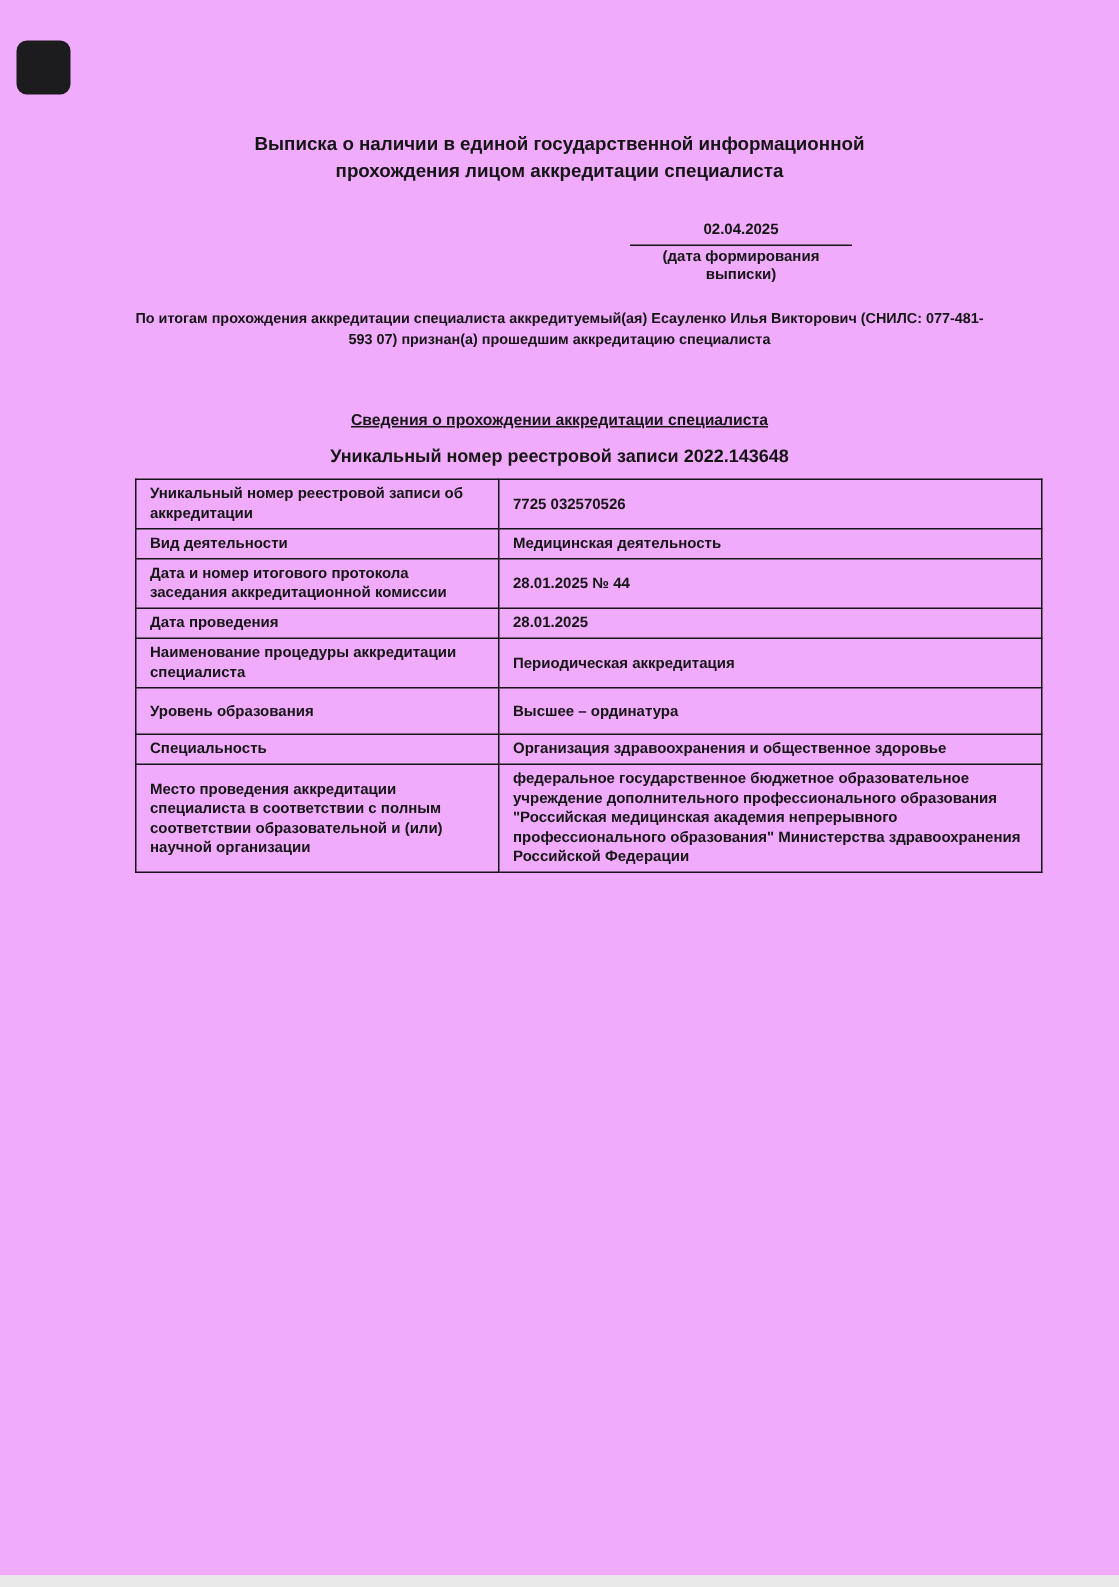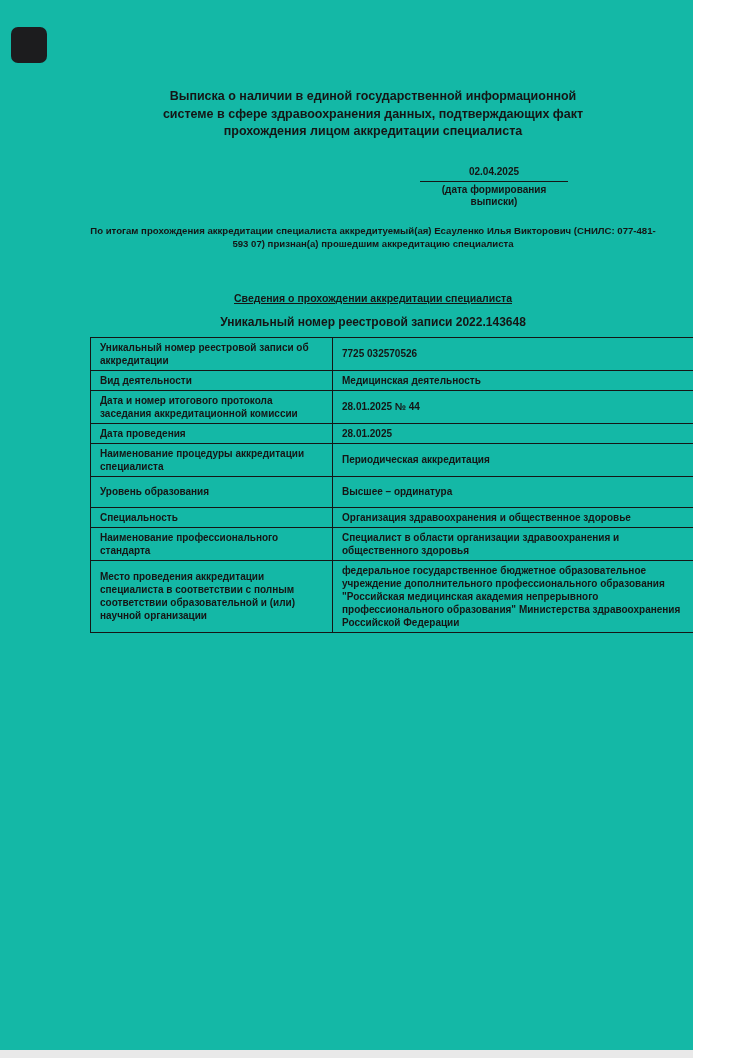--- a/index.html
+++ b/index.html
@@ -1,21 +1,21 @@
 <!DOCTYPE html>
 <html><head>
 <meta charset="utf-8">
 <style>
   html, body { margin: 0; padding: 0; }
   body { background: #ffffff; }
   .page {
     position: relative;
-    width: 693px;
+    width: 746px;
     height: 1058px;
-    background: #14b8a6;
+    background: #f0abfc;
     overflow: hidden;
     font-family: "Liberation Sans", sans-serif;
     font-weight: 700;
     color: #151515;
   }
   .corner-icon {
     position: absolute;
     left: 11px;
     top: 27px;
     width: 36px;
@@ -109,21 +109,20 @@
 <body>
 
 <div class="page">
 
   <div class="corner-icon"></div>
 
   <div class="content">
 
     <div class="doc-title">
       <div>Выписка о наличии в единой государственной информационной</div>
-      <div>системе в сфере здравоохранения данных, подтверждающих факт</div>
       <div>прохождения лицом аккредитации специалиста</div>
     </div>
 
     <div class="date-block">
       <span class="date-value">02.04.2025</span>
       <span class="date-caption">(дата формирования выписки)</span>
     </div>
 
     <div class="summary">По итогам прохождения аккредитации специалиста аккредитуемый(ая) Есауленко Илья Викторович (СНИЛС: 077-481-593 07) признан(а) прошедшим аккредитацию специалиста</div>
 
@@ -162,24 +161,20 @@
   <tr>
     <td class="cell-label">Уровень образования</td>
     <td class="cell-value">Высшее – ординатура</td>
   </tr>
 
   <tr>
     <td class="cell-label">Специальность</td>
     <td class="cell-value">Организация здравоохранения и общественное здоровье</td>
   </tr>
 
-  <tr>
-    <td class="cell-label">Наименование профессионального стандарта</td>
-    <td class="cell-value">Специалист в области организации здравоохранения и общественного здоровья</td>
-  </tr>
 
   <tr>
     <td class="cell-label">Место проведения аккредитации специалиста в соответствии с полным соответствии образовательной и (или) научной организации</td>
     <td class="cell-value">федеральное государственное бюджетное образовательное учреждение дополнительного профессионального образования "Российская медицинская академия непрерывного профессионального образования" Министерства здравоохранения Российской Федерации</td>
   </tr>
 </tbody>
     </table>
 
   </div>
 

